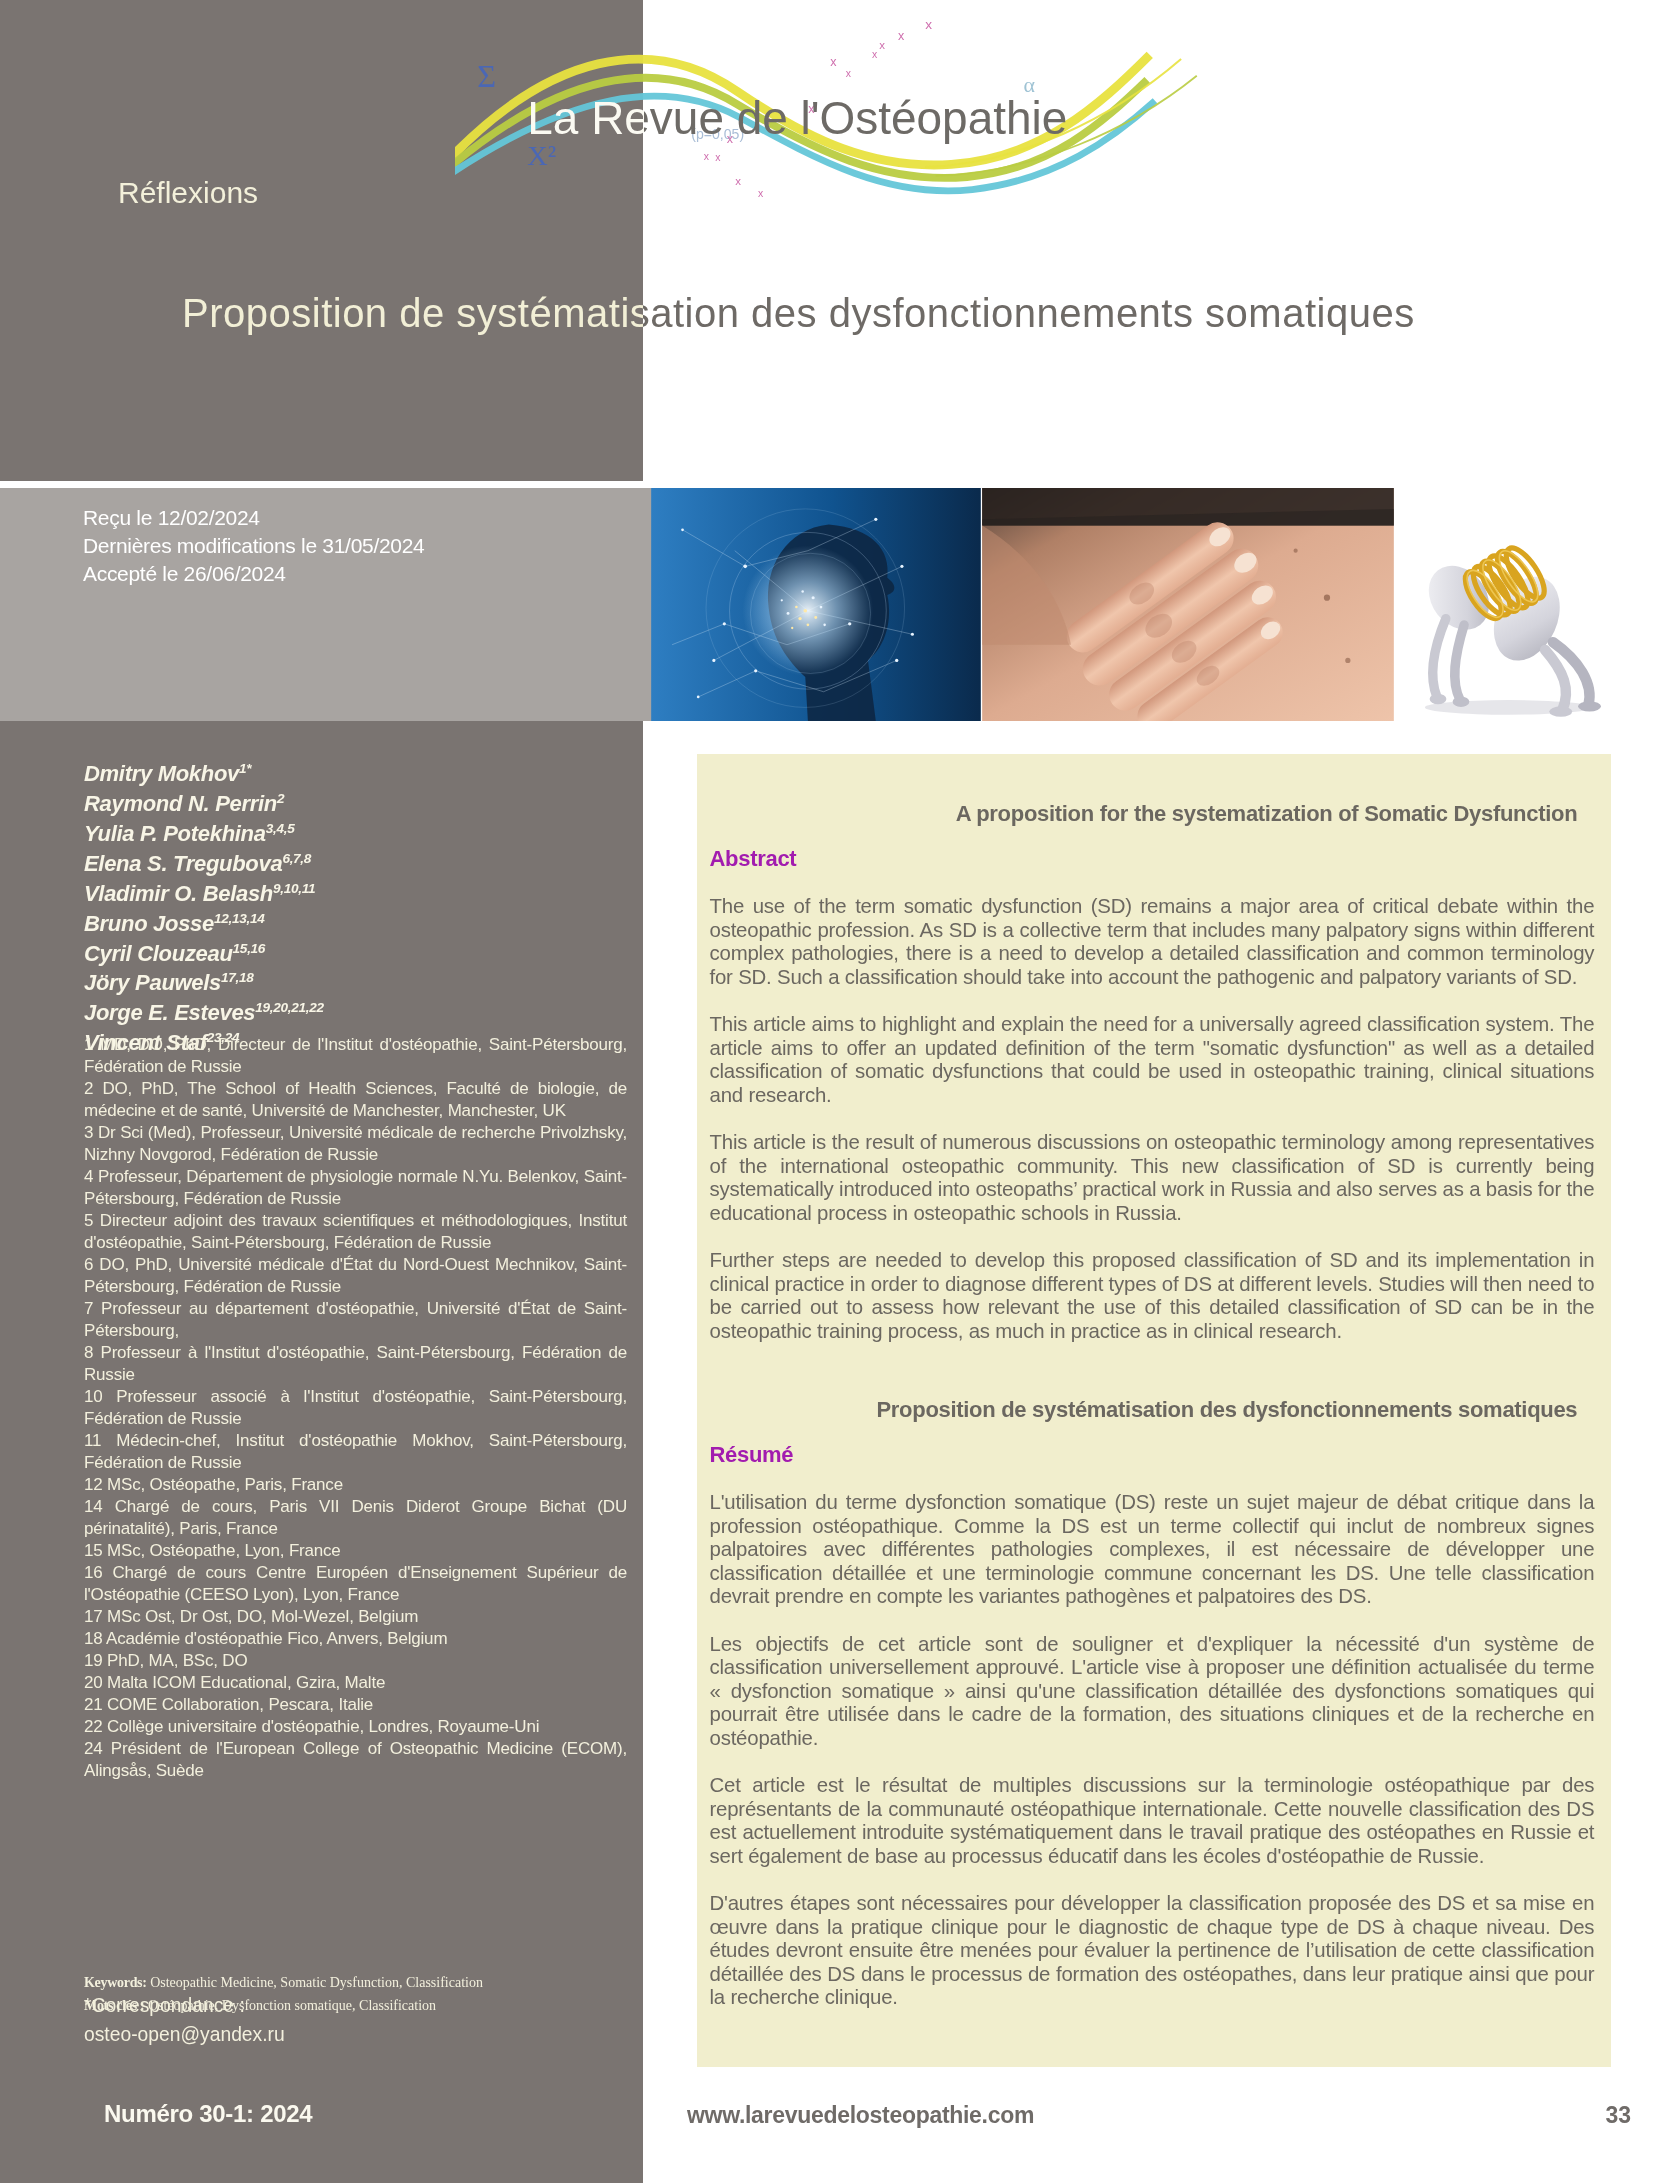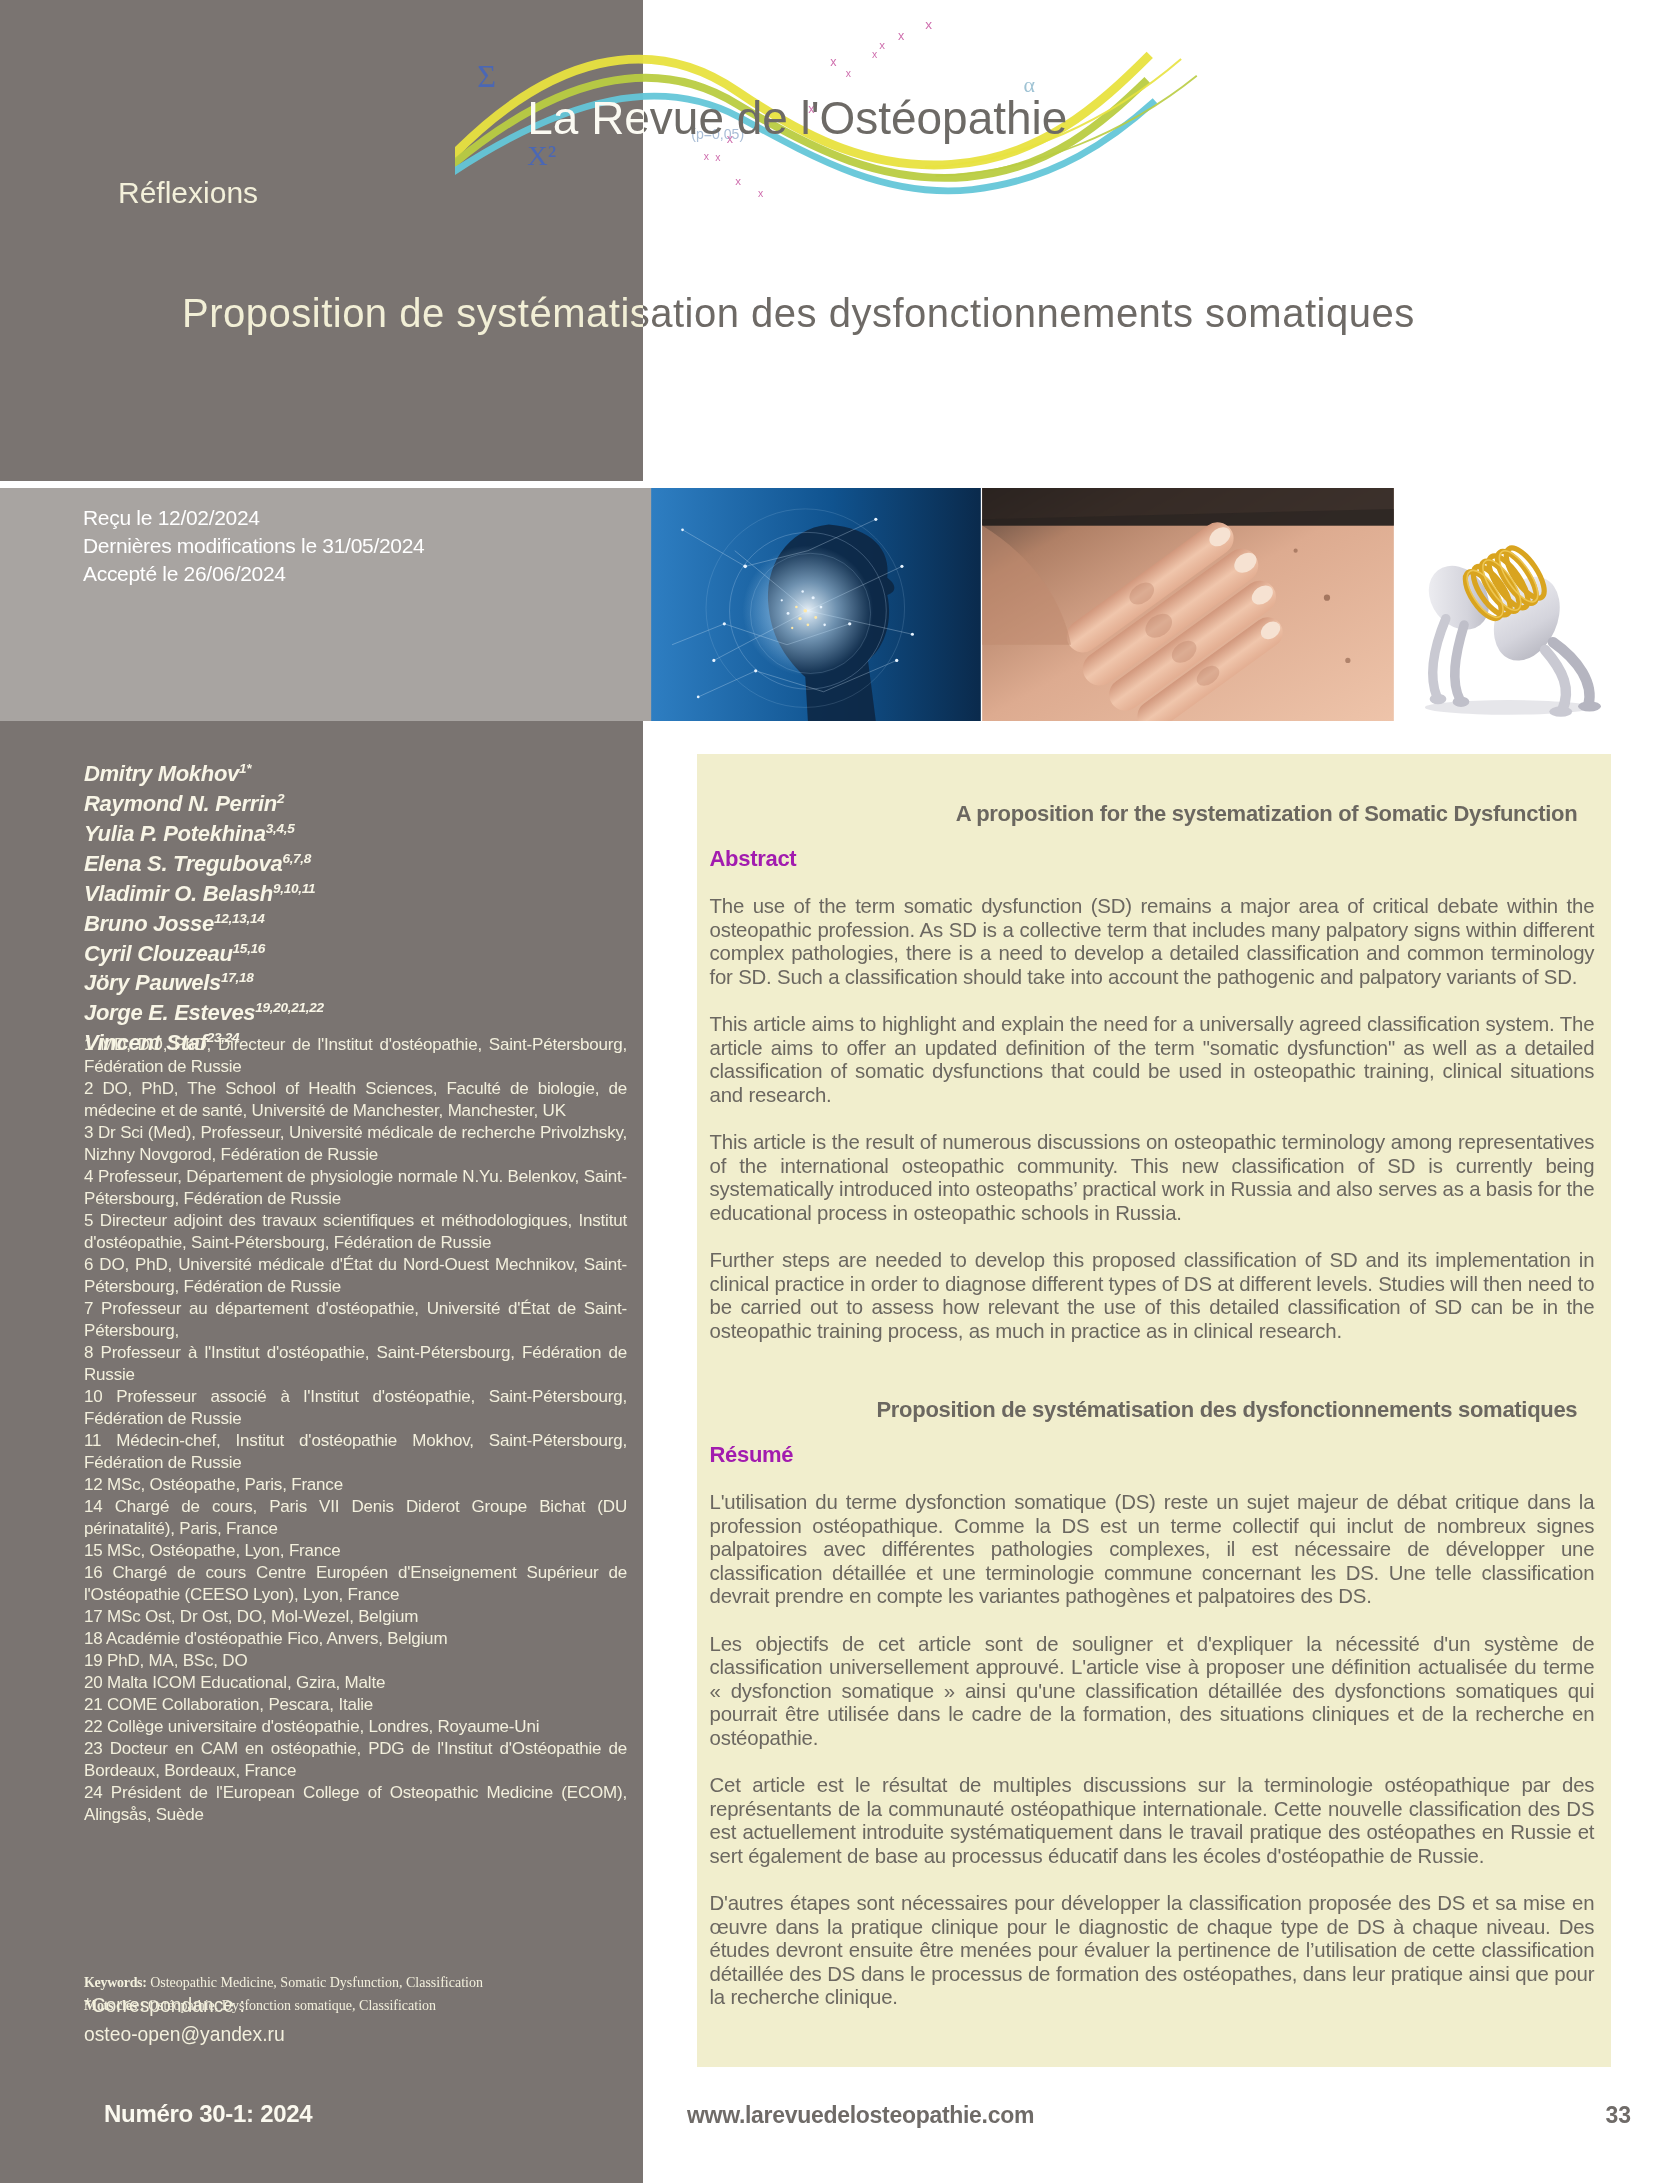--- a/index.html
+++ b/index.html
@@ -290,21 +290,20 @@
     <div class="aff">12 MSc, Ostéopathe, Paris, France</div>
     <div class="aff">14 Chargé de cours, Paris VII Denis Diderot Groupe Bichat (DU périnatalité), Paris, France</div>
     <div class="aff">15 MSc, Ostéopathe, Lyon, France</div>
     <div class="aff">16 Chargé de cours Centre Européen d'Enseignement Supérieur de l'Ostéopathie (CEESO Lyon), Lyon, France</div>
     <div class="aff">17 MSc Ost, Dr Ost, DO, Mol-Wezel, Belgium</div>
     <div class="aff">18 Académie d'ostéopathie Fico, Anvers, Belgium</div>
     <div class="aff">19 PhD, MA, BSc, DO</div>
     <div class="aff">20 Malta ICOM Educational, Gzira, Malte</div>
     <div class="aff">21 COME Collaboration, Pescara, Italie</div>
     <div class="aff">22 Collège universitaire d'ostéopathie, Londres, Royaume-Uni</div>
-    <div class="aff">23 Docteur en CAM en ostéopathie, PDG de l'Institut d'Ostéopathie de Bordeaux, Bordeaux, France</div>
     <div class="aff">24 Président de l'European College of Osteopathic Medicine (ECOM), Alingsås, Suède</div>
   </div>
 
   <div class="correspondence">
     <div>*Correspondance :</div>
     <div>osteo-open@yandex.ru</div>
   </div>
 
   <div class="keywords">
     <div><b>Keywords:</b><span> Osteopathic Medicine, Somatic Dysfunction, Classification</span></div>

